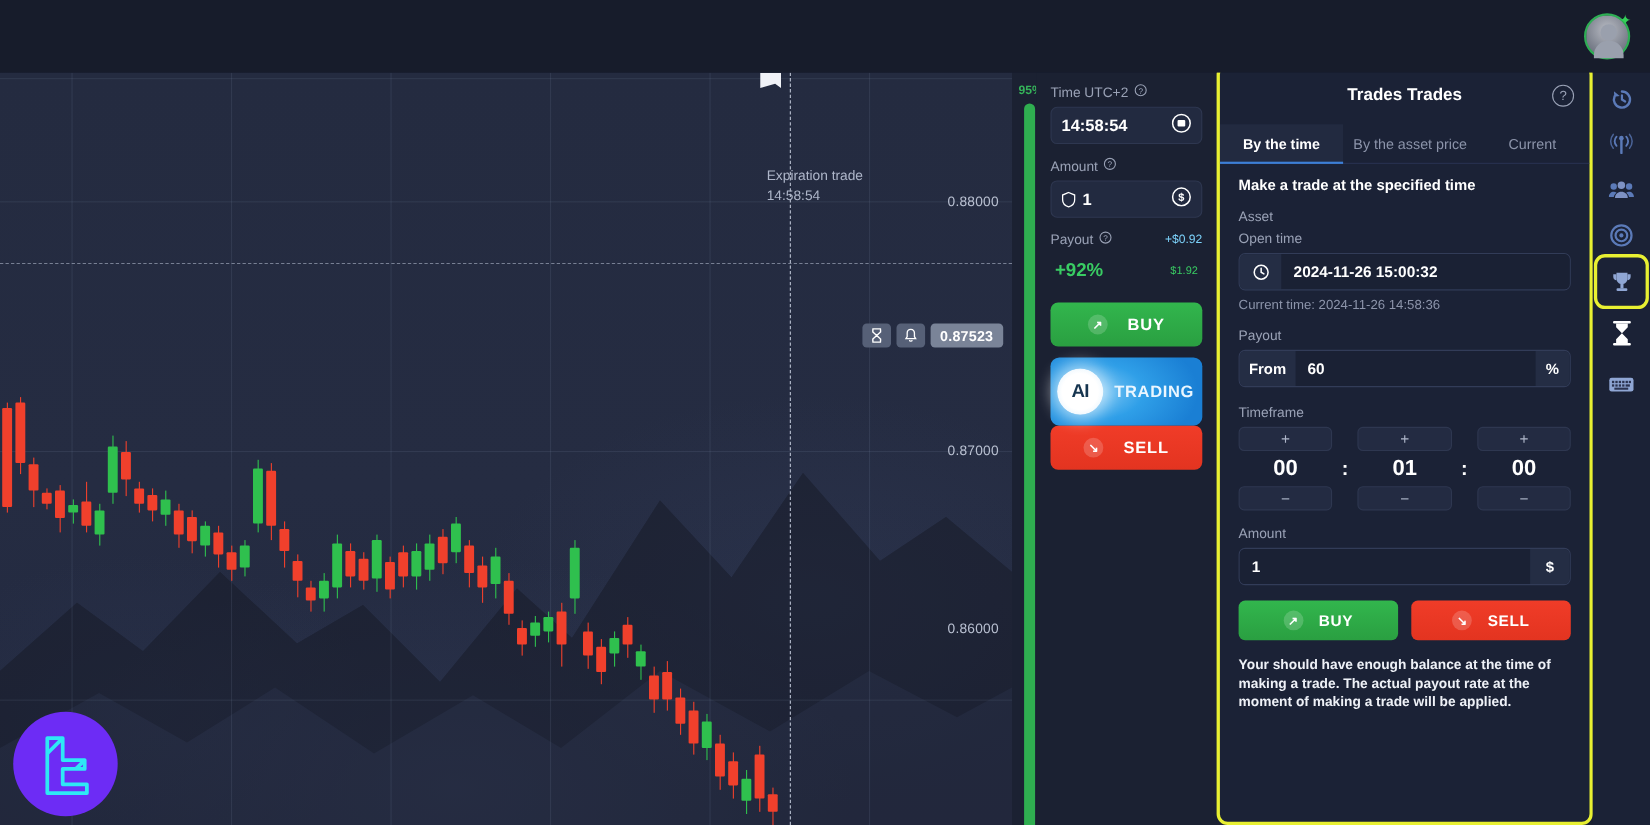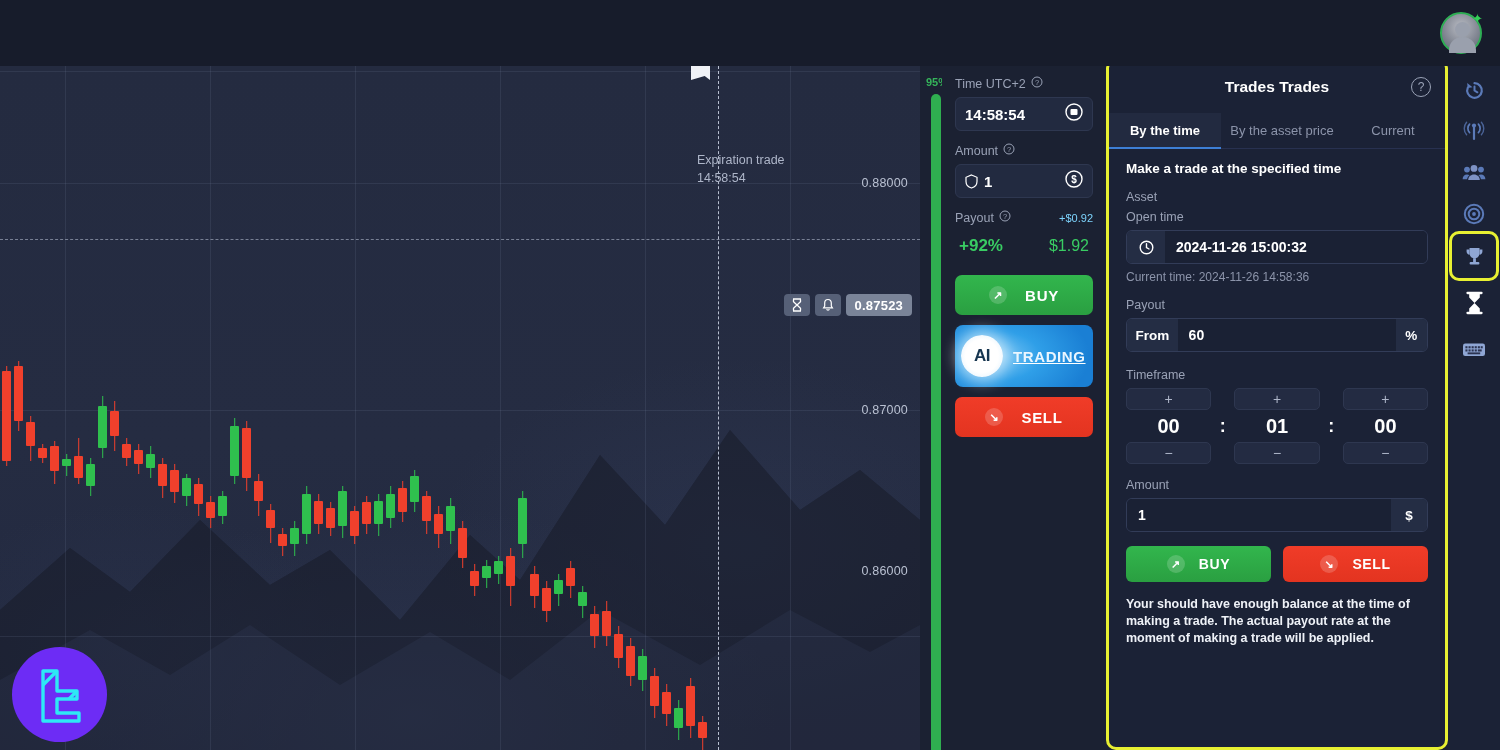--- a/index.html
+++ b/index.html
@@ -135,32 +135,32 @@
   }
   .tp-field .val { font-size: 15px; font-weight: bold; color: #fff; }
   .tp-field .lead { display: flex; align-items: center; gap: 6px; }
   .payout-head { display: flex; justify-content: space-between; align-items: center; margin-bottom: 6px; }
   .payout-head .plus { font-size: 11px; color: #7dd3fc; }
   #payout-row {
     height: 30px; display: flex; align-items: center; justify-content: space-between;
     padding: 0 4px; margin-bottom: 14px;
   }
   #payout-row .pct { font-size: 17px; font-weight: bold; color: #39cc63; }
-  #payout-row .amt { font-size: 16px; color: #39cc63; }
+  #payout-row .amt { font-size: 10px; color: #39cc63; }
   .big-btn {
     height: 40px; border-radius: 7px; display: flex; align-items: center; justify-content: center;
     gap: 18px; font-size: 15px; font-weight: bold; letter-spacing: .7px; cursor: pointer; margin-bottom: 10px;
     color: #fff;
   }
   .btn-buy { background: linear-gradient(180deg,#32b64d 0%, #2a9f41 100%); }
   .btn-sell { background: linear-gradient(180deg,#f03c28 0%, #e33420 100%); }
   #ai-btn {
-    height: 62px; border-radius: 8px; margin-bottom: 10px; cursor: pointer;
+    height: 62px; border-radius: 8px; cursor: pointer;
     background: radial-gradient(ellipse 90px 55px at 32% 50%, #7bc7f5 0%, #2f9fe8 45%, #1a7fd4 100%);
-    display: flex; align-items: center; gap: 10px; padding-left: 6px; text-decoration: underline;
+    display: flex; align-items: center; gap: 10px; padding-left: 6px;
   }
   #ai-badge {
     width: 42px; height: 42px; border-radius: 50%;
     background: radial-gradient(circle, #ffffff 55%, #d9eefc 100%);
     box-shadow: 0 0 14px 5px rgba(255,255,255,.55);
     display: flex; align-items: center; justify-content: center;
     font-size: 17px; font-weight: bold; color: #16354f; letter-spacing: -.5px;
   }
   #ai-text { font-size: 15px; font-weight: bold; letter-spacing: .6px; color: #eaf6ff; }
   .circ-icon {

